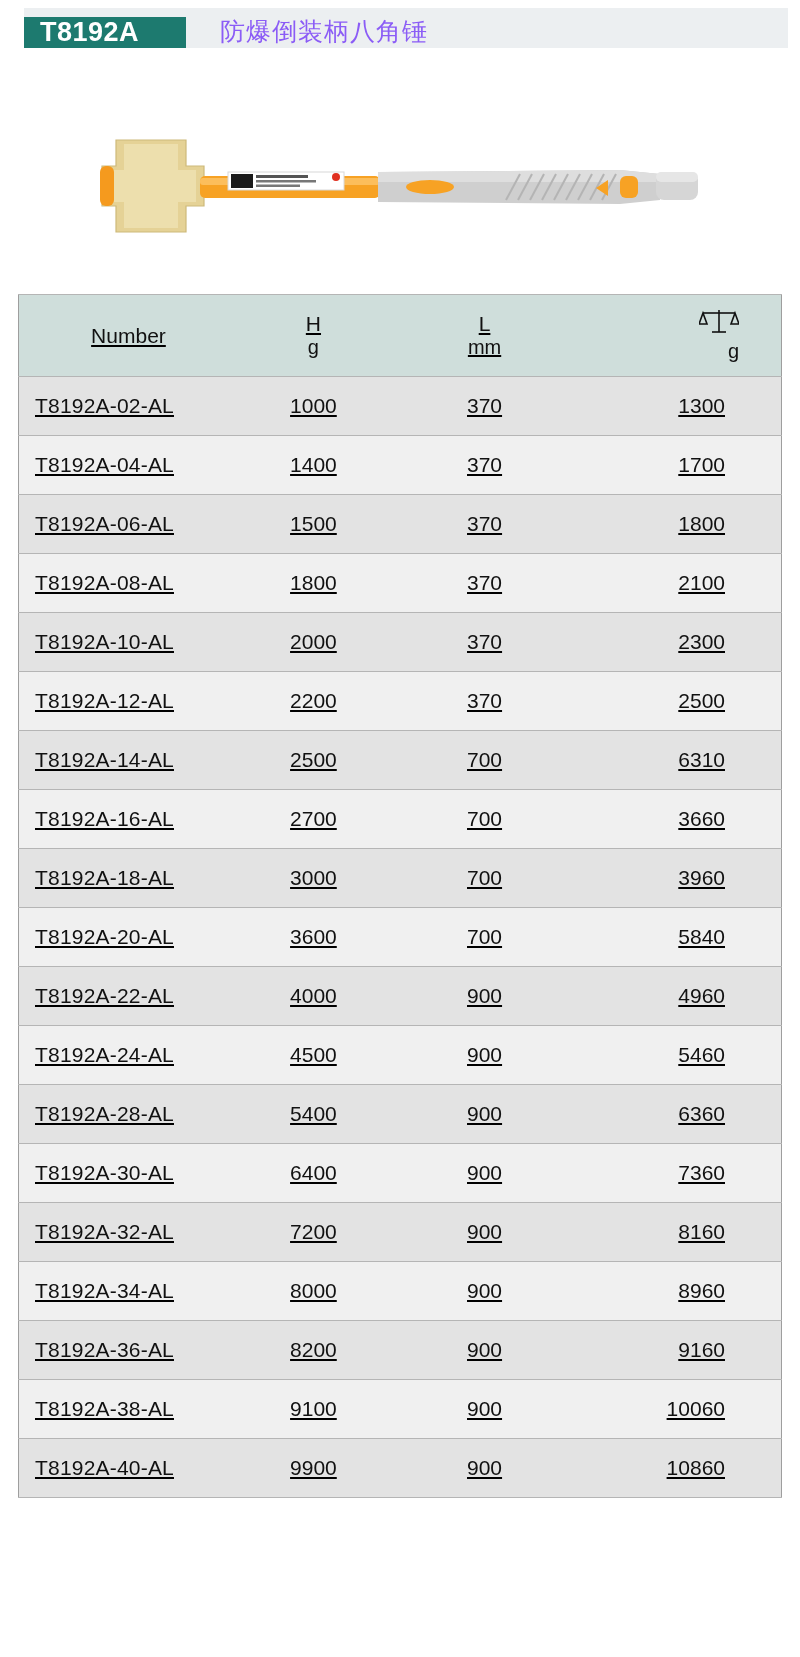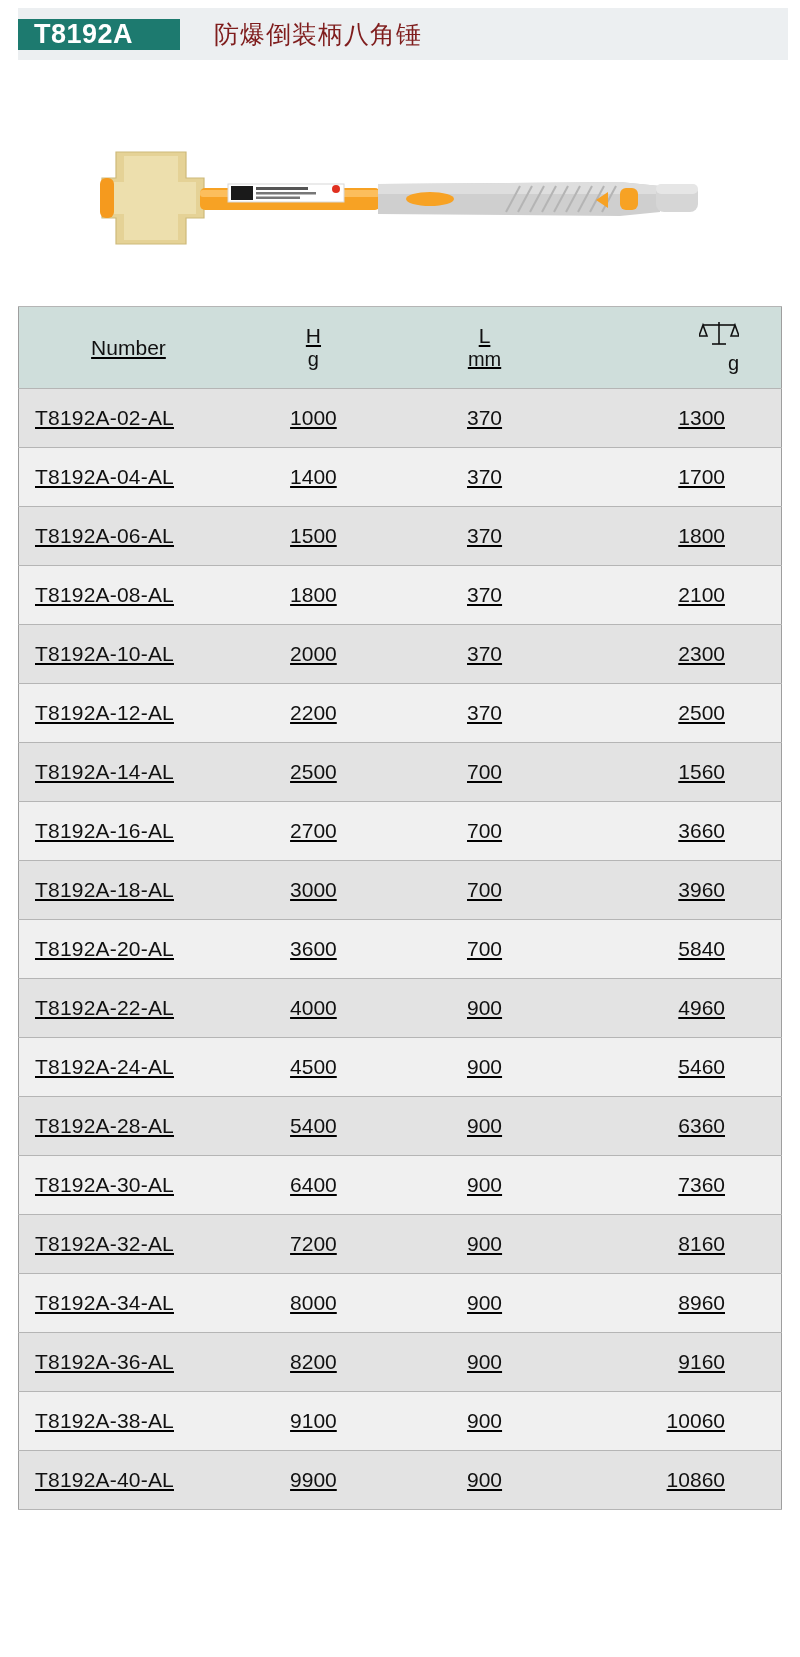--- a/index.html
+++ b/index.html
@@ -11,39 +11,39 @@
   .page {
     width: 800px;
     min-height: 1657px;
     position: relative;
     background: #ffffff;
   }
 
   
   .header {
     display: flex;
-    align-items: center;
-    height: 52px;
-    margin: 8px 12px 0 18px;
+    align-items: flex-end;
+    height: 40px;
+    margin: 8px 12px 0 24px;
     background: #eceff1;
   }
   .header-code {
     width: 162px;
     background: #1d7a6f;
     color: #ffffff;
     font-size: 27px;
     font-weight: bold;
     letter-spacing: 0.5px;
     display: flex;
     align-items: center;
     padding-left: 16px;
   }
   .header-title {
     flex: 1;
-    color: #7f1d1d;
+    color: #8b5cf6;
     font-size: 25px;
     display: flex;
     align-items: center;
     padding-left: 34px;
     letter-spacing: 1px;
   }
 
   
   .product-box {
     margin: 6px 18px 0 18px;
@@ -224,21 +224,21 @@
         <tr>
           <td class="c-number">T8192A-12-AL</td>
           <td class="c-h">2200</td>
           <td class="c-l">370</td>
           <td class="c-w">2500</td>
         </tr>
         <tr>
           <td class="c-number">T8192A-14-AL</td>
           <td class="c-h">2500</td>
           <td class="c-l">700</td>
-          <td class="c-w">1560</td>
+          <td class="c-w">6310</td>
         </tr>
         <tr>
           <td class="c-number">T8192A-16-AL</td>
           <td class="c-h">2700</td>
           <td class="c-l">700</td>
           <td class="c-w">3660</td>
         </tr>
         <tr>
           <td class="c-number">T8192A-18-AL</td>
           <td class="c-h">3000</td>

